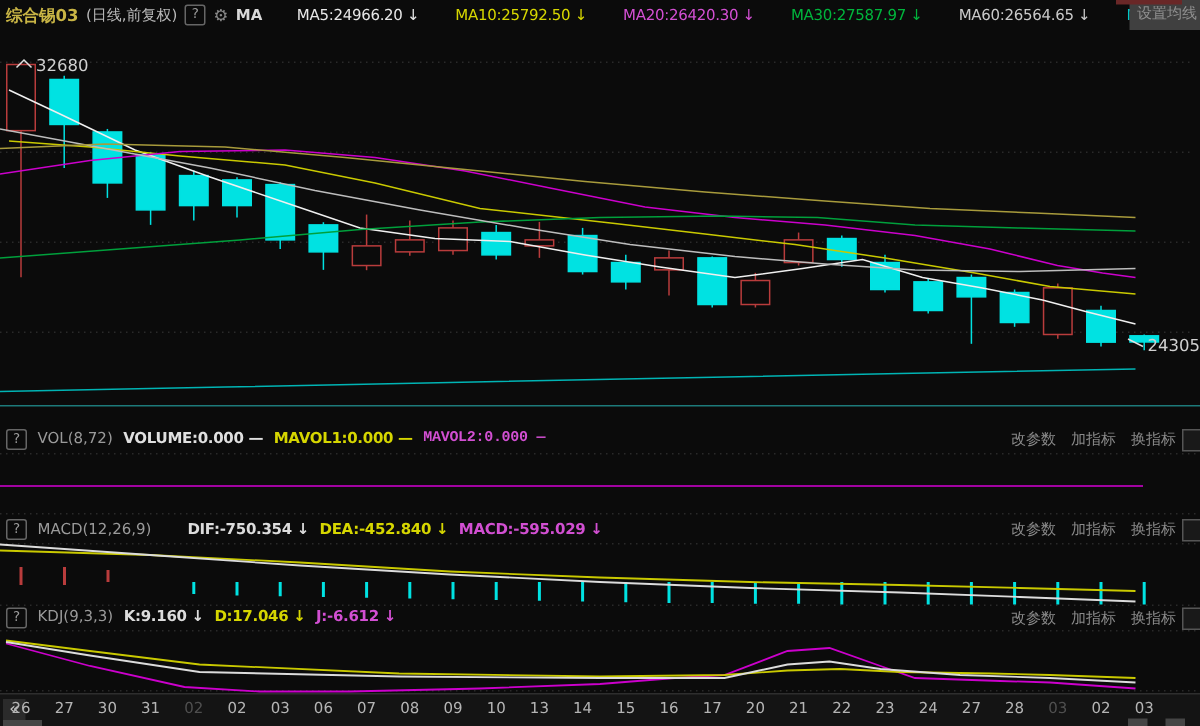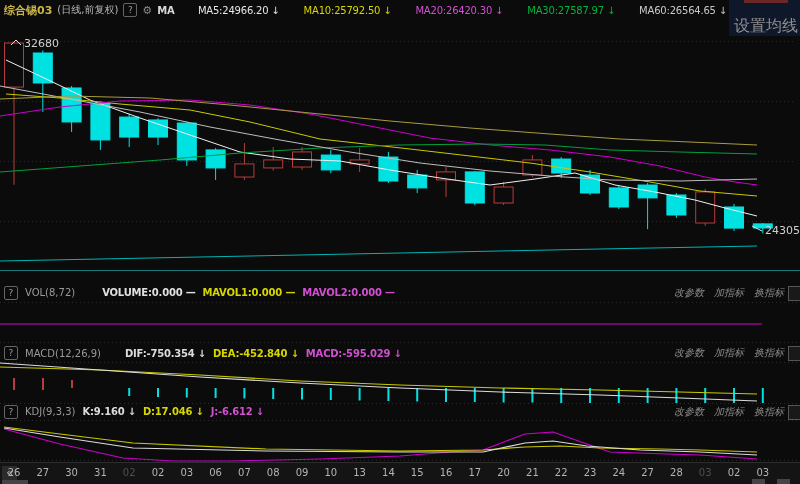--- a/index.html
+++ b/index.html
@@ -8,29 +8,29 @@
   .topbar{position:absolute;top:0;left:0;right:0;height:20px;display:flex;align-items:center;
           gap:5px;padding-left:4px;padding-right:64px;font-size:10px;white-space:nowrap;overflow:hidden;}
   .sym{color:#c9b545;font-weight:bold;font-size:11px;}
   .mode{color:#b9b9b9;}
   .qbox{display:inline-flex;align-items:center;justify-content:center;width:12px;height:12px;
         border:1px solid #666;color:#9a9a9a;font-size:9px;border-radius:2px;flex:0 0 auto;}
   .gear{color:#8a8a8a;font-size:11px;}
   .malabel{color:#d8d8d8;font-weight:bold;}
   .ma-item{font-weight:normal;letter-spacing:-0.2px;padding-left:18px;}
   .settings{position:absolute;right:0;top:0;height:20px;line-height:20px;color:#8f8f8f;
-            font-size:16px;background:#0f172a;padding:16px 2px 0 5px;z-index:3;}
+            font-size:10px;background:#404040;padding:0 2px 0 5px;z-index:3;}
   .redstrip{position:absolute;top:0;left:744px;width:44px;height:3px;background:#692727;z-index:4;}
   .main-chart{position:absolute;top:20px;left:0;right:0;height:262px;}
   .pane-header{position:absolute;left:0;right:0;display:flex;align-items:center;gap:7px;
                padding-left:4px;font-size:10px;white-space:nowrap;z-index:2;}
   .pane-params{color:#9a9a9a;}
   .pane-item{font-weight:bold;letter-spacing:-0.2px;}
   .pane-links{position:absolute;right:16px;display:flex;gap:10px;color:#8a8a8a;}
-  .pane-link{cursor:pointer;font-style:italic;}
+  .pane-link{cursor:pointer;}
   .clip-btn{position:absolute;right:-5px;width:15px;height:13px;border:1px solid #555;background:#191919;}
   .vol-header{top:283px;height:19px;}
   .macd-header{top:344px;height:18px;}
   .kdj-header{top:403px;height:17px;}
   .axisbar{position:absolute;left:0;right:0;top:462px;height:22px;background:#141414;
            border-top:1px solid #2e2e2e;}
   .collapse{position:absolute;left:2px;top:3px;width:15px;height:15px;background:#2b2b2b;
             color:#c4c4c4;text-align:center;line-height:14px;font-size:11px;cursor:pointer;}
   .dlabel{position:absolute;top:4px;font-size:10px;color:#b4b4b4;transform:translateX(-50%);}
   .dlabel.dim{color:#4f4f4f;}
@@ -51,23 +51,23 @@
     <span id="ma-readouts"><span class="ma-item" style="color: rgb(230, 230, 230); margin-right: 6px;">MA5:24966.20 ↓</span><span class="ma-item" style="color: rgb(214, 214, 0); margin-right: 6px;">MA10:25792.50 ↓</span><span class="ma-item" style="color: rgb(210, 79, 210); margin-right: 6px;">MA20:26420.30 ↓</span><span class="ma-item" style="color: rgb(0, 180, 60); margin-right: 6px;">MA30:27587.97 ↓</span><span class="ma-item" style="color: rgb(201, 201, 201); margin-right: 6px;">MA60:26564.65 ↓</span><span class="ma-item" style="color: rgb(0, 200, 200); margin-right: 6px;">MA120:23601.94 ↑</span><span class="ma-item" style="color: rgb(188, 174, 78); margin-right: 6px;">MA250:28067.06 ↓</span></span>
   </div>
   <div class="settings">设置均线</div>
   <div class="redstrip"></div>
 
   <div class="main-chart"></div>
 
   <div class="pane-header vol-header" id="hdr-vol">
       <span class="qbox">?</span>
       <span class="pane-params">VOL(8,72)</span>
-      <span class="pane-item" style="color: rgb(224, 224, 224); margin-left: 20px;">VOLUME:0.000 —</span>
+      <span class="pane-item" style="color: rgb(224, 224, 224);">VOLUME:0.000 —</span>
       <span class="pane-item" style="color: rgb(214, 214, 0);">MAVOL1:0.000 —</span>
-      <span class="pane-item" style="color: rgb(210, 79, 210);">MAVOL2:0.000 —</span>
+      <span class="pane-item" style="color: rgb(210, 79, 210); font-family: Liberation Mono, monospace;">MAVOL2:0.000 —</span>
     <span class="pane-links">
         <span class="pane-link">改参数</span>
         <span class="pane-link">加指标</span>
         <span class="pane-link">换指标</span>
       </span>
     <span class="clip-btn" style="top:3px"></span>
   </div>
   <div class="pane-header macd-header" id="hdr-macd">
       <span class="qbox">?</span>
       <span class="pane-params">MACD(12,26,9)</span>

